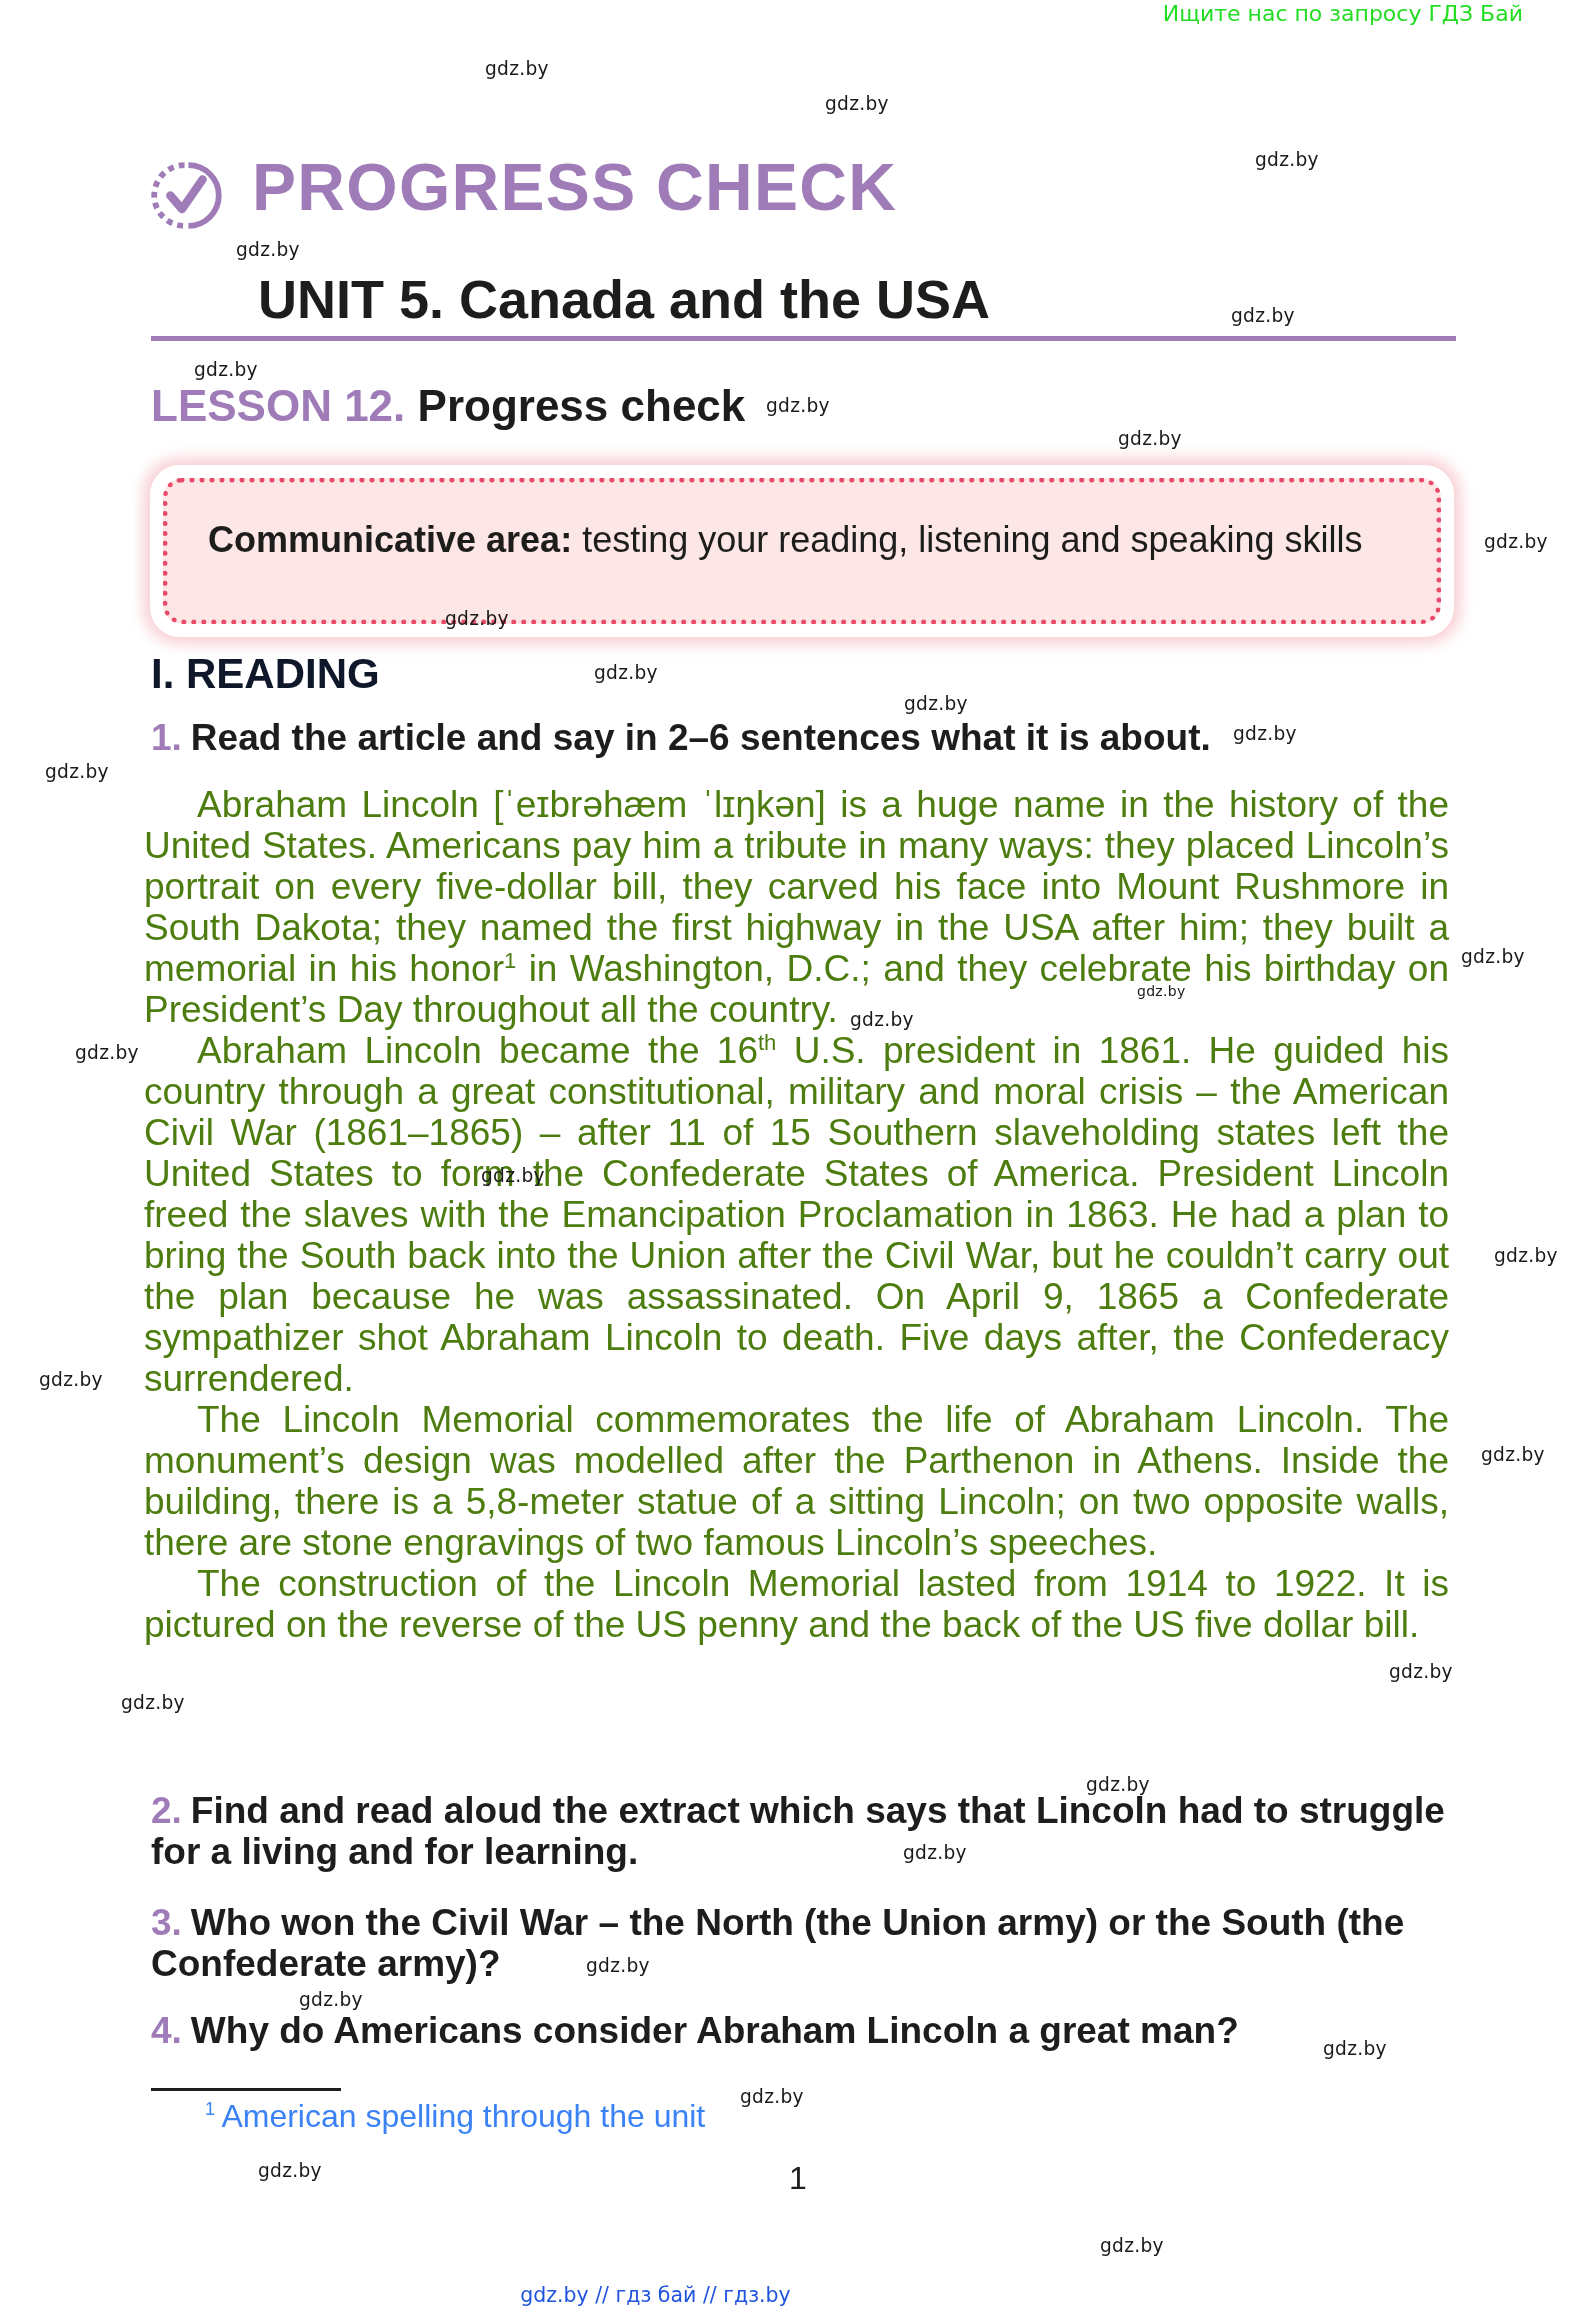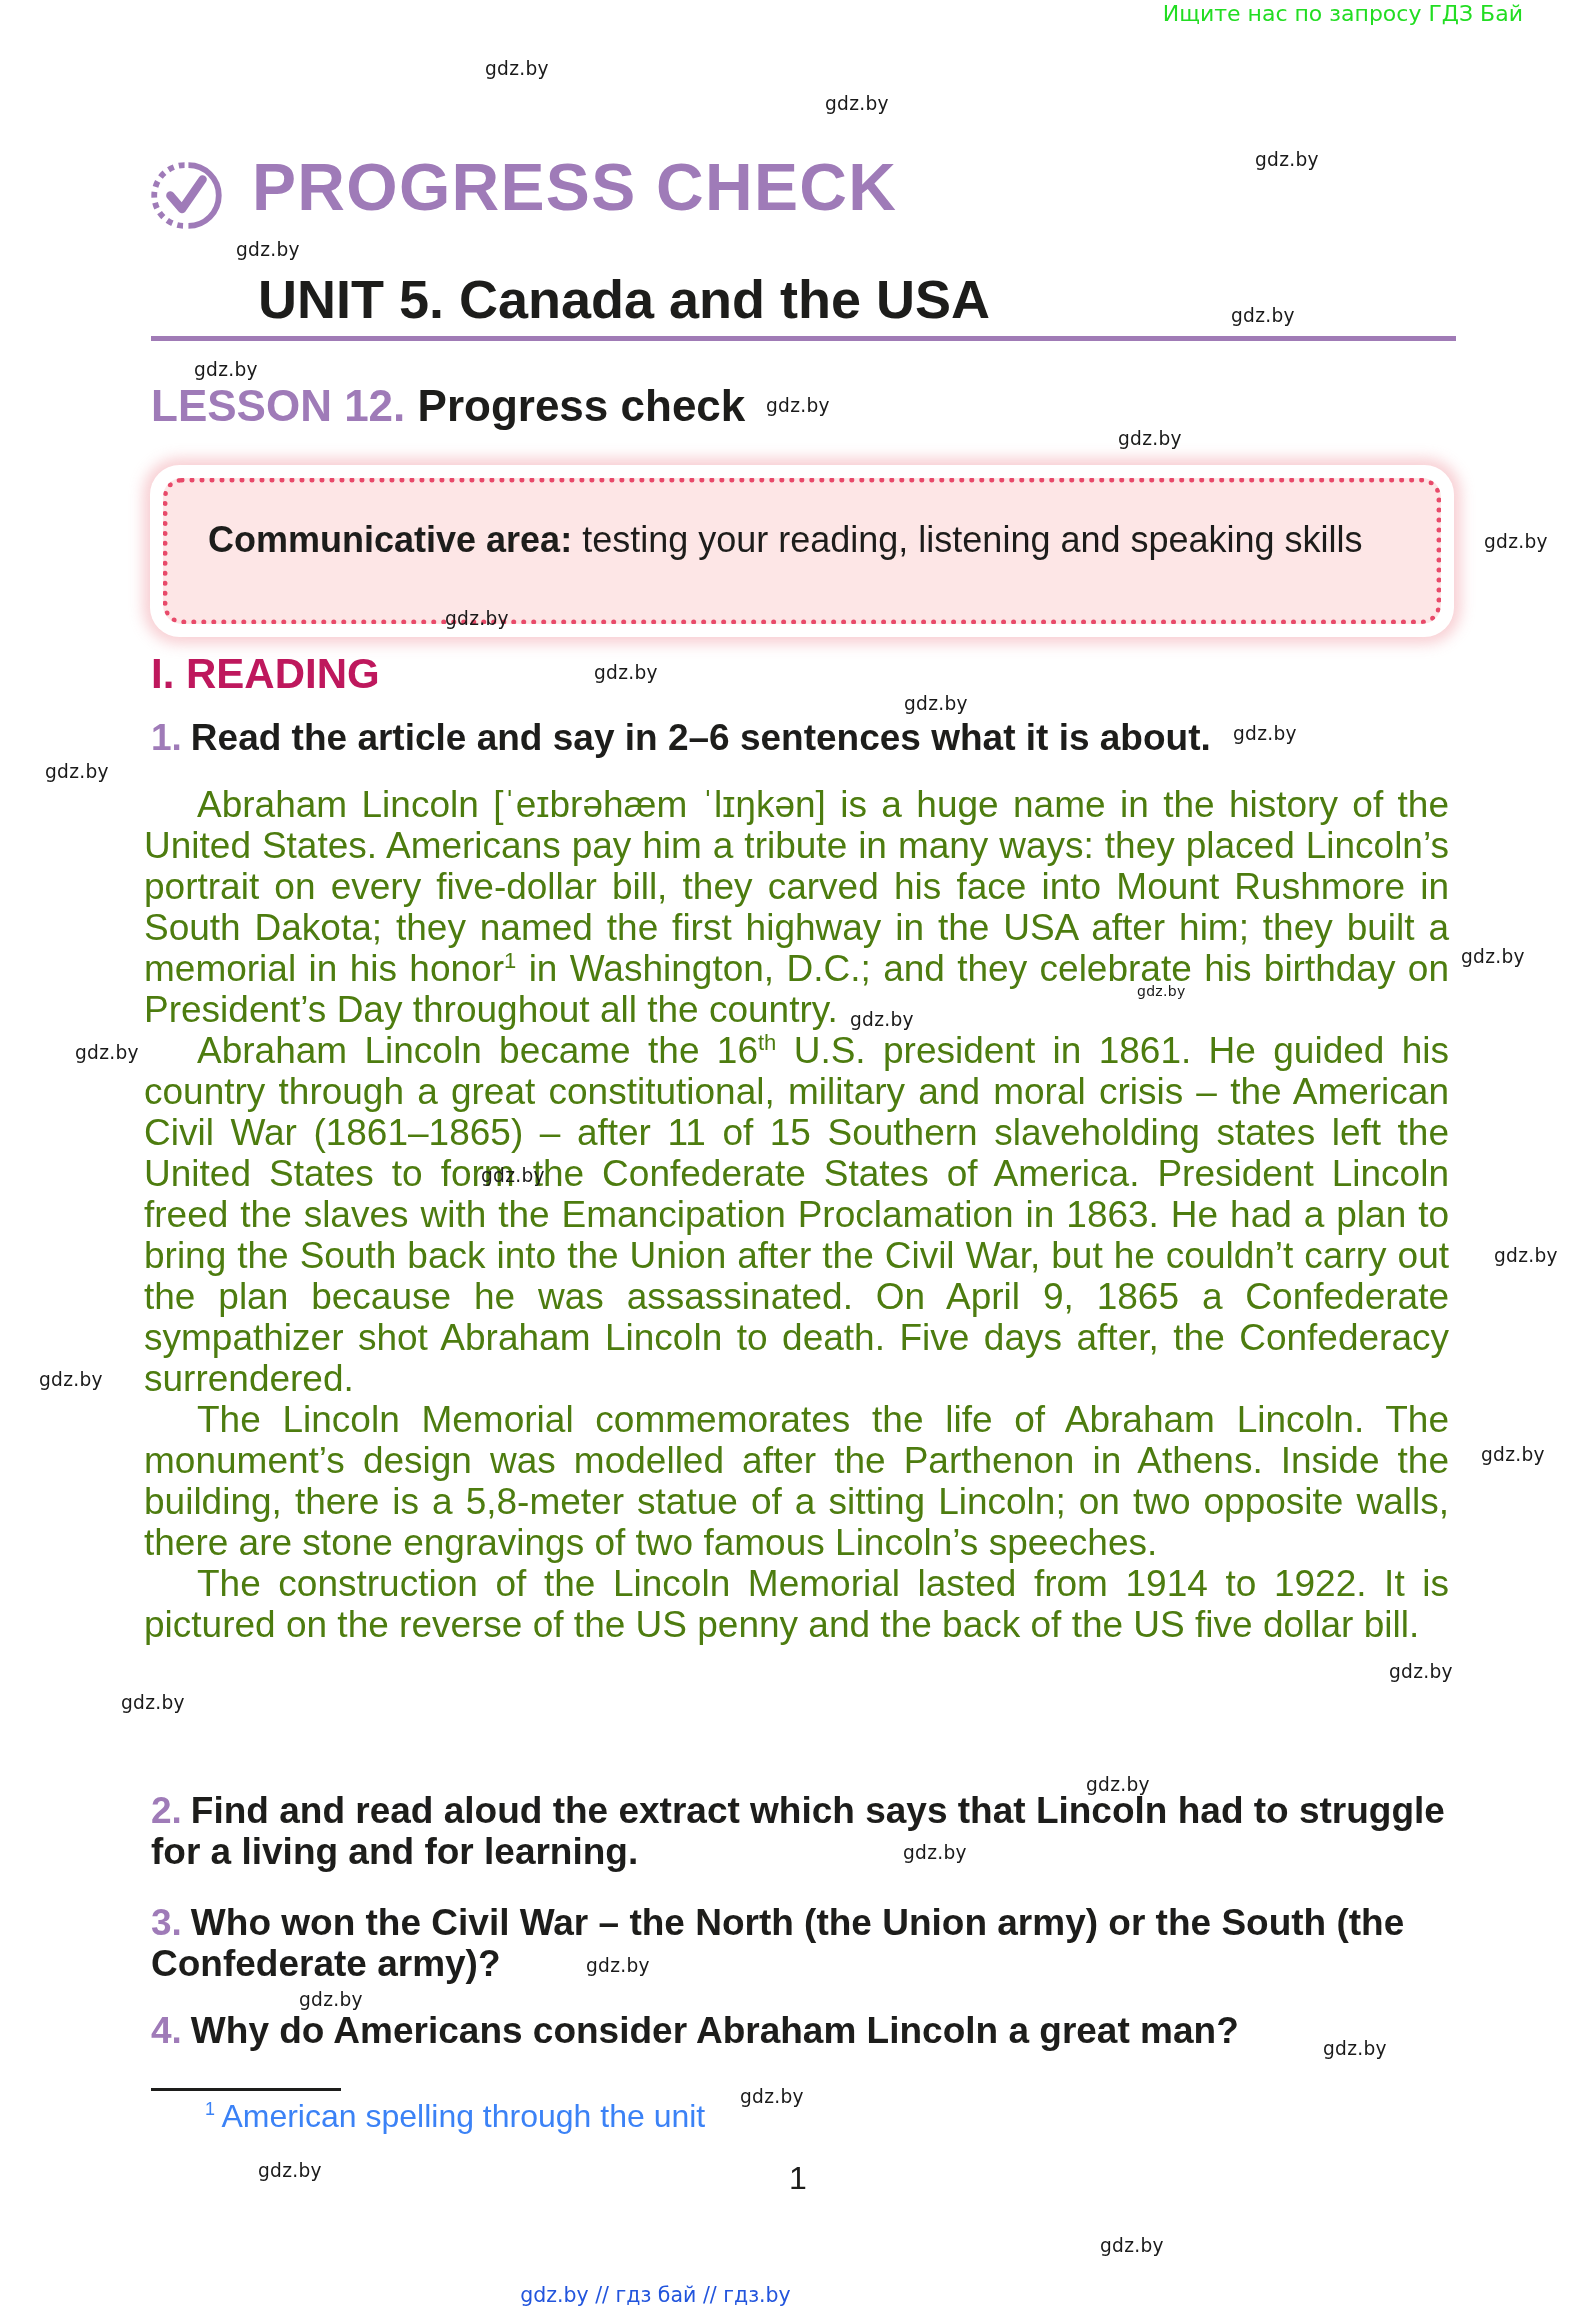--- a/index.html
+++ b/index.html
@@ -12,21 +12,21 @@
   .pc-title{position:absolute;left:252px;top:154px;font-size:66px;font-weight:bold;color:#9f7bb8;letter-spacing:1.3px;line-height:1;}
   .unit-title{position:absolute;left:258px;top:272px;font-size:54px;font-weight:bold;color:#1d1d1b;line-height:1;}
   .rule{position:absolute;left:151px;top:336px;width:1305px;height:5.1px;background:#a07bb6;}
   .lesson{position:absolute;left:151px;top:384px;font-size:44px;font-weight:bold;line-height:1;}
   .lesson .num{color:#9f7bb8;}
   .lesson .name{color:#1d1d1b;}
   .comm-outer{position:absolute;left:150px;top:465px;width:1304px;height:172px;background:#ffffff;border-radius:29.5px;box-shadow:0 0 14px 6.4px rgba(240,150,160,0.45);}
   .comm-inner{position:absolute;left:13px;top:13px;right:13px;bottom:13px;background:#fde6e6;border-radius:19px;border:5.8px dotted #e84a6a;box-sizing:border-box;}
   .comm-text{position:absolute;left:40px;top:39px;font-size:36px;line-height:1;white-space:nowrap;color:#1d1d1b;}
   .comm-text b{font-weight:bold;}
-  .section{position:absolute;left:151px;top:653px;font-size:42px;font-weight:bold;line-height:1;color:#be185d;}
+  .section{position:absolute;left:151px;top:653px;font-size:42px;font-weight:bold;line-height:1;color:#0f172a;}
   .q{position:absolute;left:151px;width:1305px;font-size:37px;font-weight:bold;line-height:41px;color:#1d1d1b;}
   .q .qn{color:#9f7bb8;margin-right:9px;}
   .article{position:absolute;left:144px;top:784px;width:1305px;font-size:37px;line-height:41px;color:#4d7c0f;}
   .article p{margin:0;text-indent:53px;text-align:justify;text-align-last:left;}
   .article sup{font-size:22px;line-height:0;vertical-align:super;}
   .fn-rule{position:absolute;left:151px;top:2088px;width:190px;height:2.6px;background:#1d1d1b;}
   .footnote{position:absolute;left:205px;top:2097px;font-size:32px;line-height:1.2;color:#3b82f6;white-space:nowrap;text-align:right;}
   .footnote sup{font-size:18px;vertical-align:super;line-height:0;margin-right:6.4px;}
   .pagenum{position:absolute;left:789px;top:2160px;font-size:32px;color:#1d1d1b;}
 </style>

